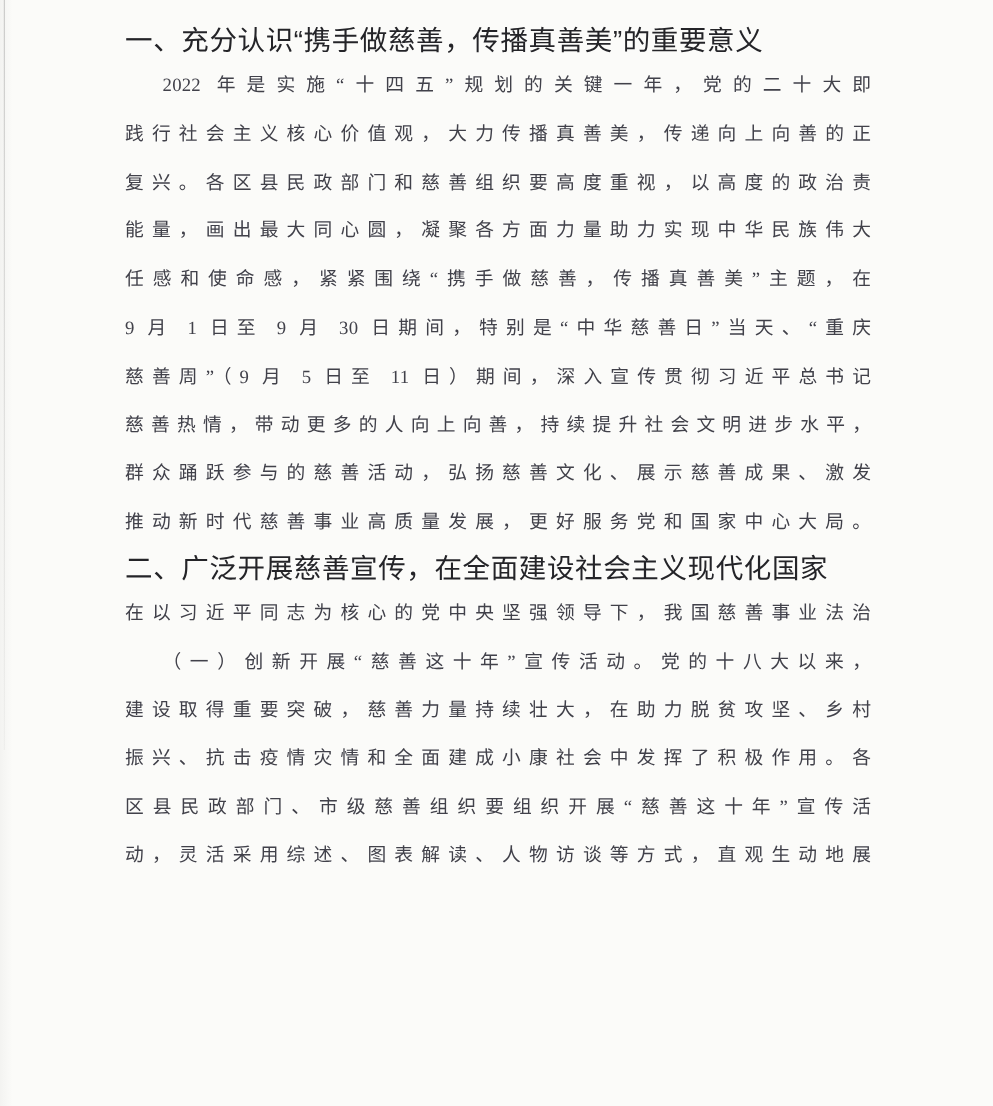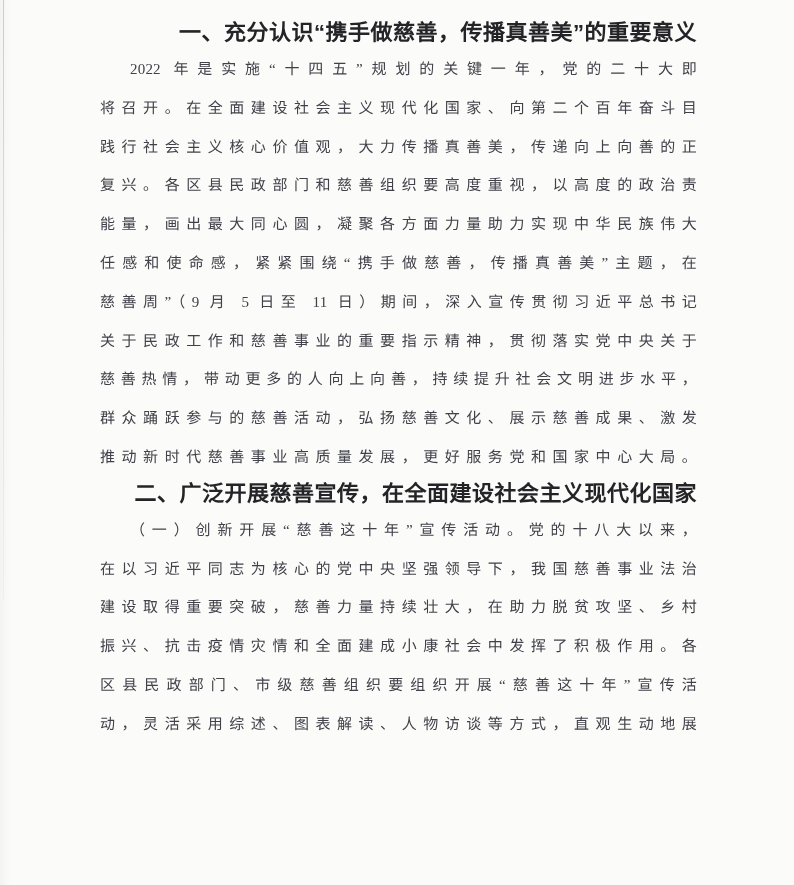--- a/index.html
+++ b/index.html
@@ -29,25 +29,25 @@
     background: linear-gradient(180deg, rgba(110,110,110,.30), rgba(110,110,110,.05));
   }
   .content {
     position: absolute;
     left: 100px; top: 16px;
     width: 597px;
   }
   .h {
     margin: 0;
     font-family: "Liberation Sans", "DejaVu Sans", sans-serif;
-    font-weight: 700;
+    font-weight: 400;
     font-size: 22px;
     line-height: 34px;
     color: var(--heading_ink);
-    text-align: right;
+    text-align: left;
     letter-spacing: 0.5px;
     white-space: nowrap;
   }
   .ln {
     margin: 0;
     font-size: 15px;
     line-height: 38.8px;
     color: var(--ink);
     text-align: justify;
     text-align-last: justify;
@@ -59,34 +59,33 @@
 </head>
 <body>
 
 <div class="page">
   <div class="edge-line"></div>
 
   <div class="content">
     <h1 class="h">一、充分认识“携手做慈善，传播真善美”的重要意义</h1>
 
     <p class="ln indent">2022 年是实施“十四五”规划的关键一年，党的二十大即</p>
-    <p class="ln">将召开。在全面建设社会主义现代化国家、向第二个百年奋斗目</p>
     <p class="ln">践行社会主义核心价值观，大力传播真善美，传递向上向善的正</p>
     <p class="ln">复兴。各区县民政部门和慈善组织要高度重视，以高度的政治责</p>
     <p class="ln">能量，画出最大同心圆，凝聚各方面力量助力实现中华民族伟大</p>
     <p class="ln">任感和使命感，紧紧围绕“携手做慈善，传播真善美”主题，在</p>
+    <p class="ln">9 月 1 日至 9 月 30 日期间，特别是“中华慈善日”当天、“重庆</p>
     <p class="ln">慈善周”（9 月 5 日至 11 日）期间，深入宣传贯彻习近平总书记</p>
-    <p class="ln">关于民政工作和慈善事业的重要指示精神，贯彻落实党中央关于</p>
     <p class="ln">慈善热情，带动更多的人向上向善，持续提升社会文明进步水平，</p>
     <p class="ln">群众踊跃参与的慈善活动，弘扬慈善文化、展示慈善成果、激发</p>
     <p class="ln">推动新时代慈善事业高质量发展，更好服务党和国家中心大局。</p>
 
     <h2 class="h">二、广泛开展慈善宣传，在全面建设社会主义现代化国家</h2>
 
+    <p class="ln">在以习近平同志为核心的党中央坚强领导下，我国慈善事业法治</p>
     <p class="ln indent">（一）创新开展“慈善这十年”宣传活动。党的十八大以来，</p>
-    <p class="ln">在以习近平同志为核心的党中央坚强领导下，我国慈善事业法治</p>
     <p class="ln">建设取得重要突破，慈善力量持续壮大，在助力脱贫攻坚、乡村</p>
     <p class="ln">振兴、抗击疫情灾情和全面建成小康社会中发挥了积极作用。各</p>
     <p class="ln">区县民政部门、市级慈善组织要组织开展“慈善这十年”宣传活</p>
     <p class="ln">动，灵活采用综述、图表解读、人物访谈等方式，直观生动地展</p>
 
   </div>
 </div>
 
 </body></html>

